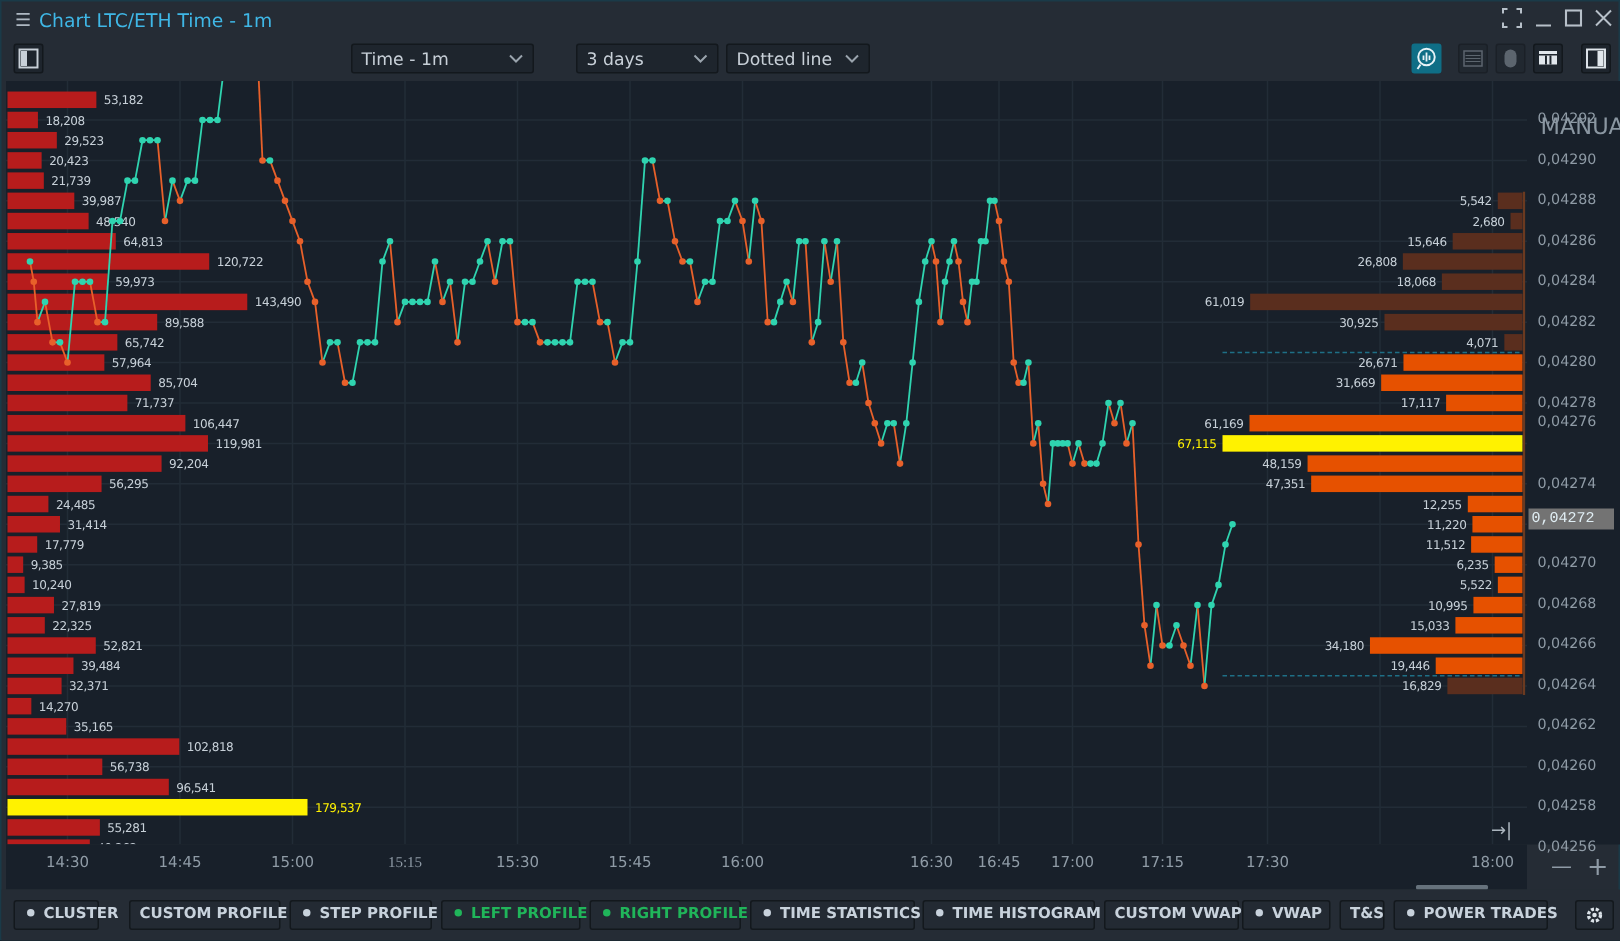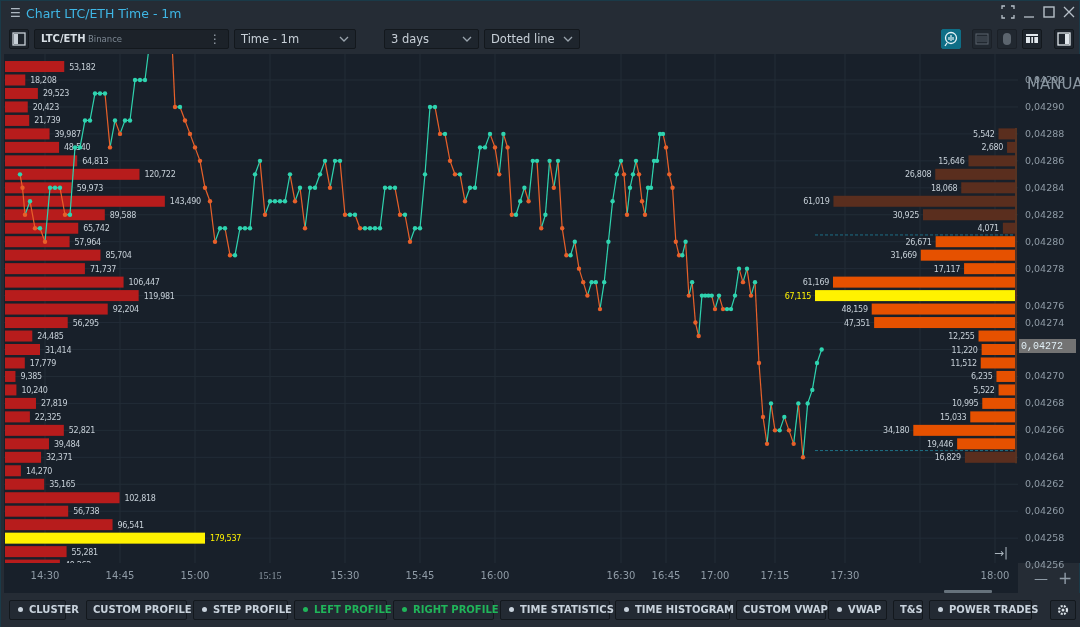--- a/index.html
+++ b/index.html
@@ -63,25 +63,20 @@
         </svg>
     </span>
   </div>
 
   <div class="toolbar">
     <div class="tb-btn" style="left:8px;width:20px">
       <svg width="18" height="18" viewBox="0 0 18 18">
           <rect x="3" y="3" width="12" height="12" fill="none" stroke="#c8d0d8" stroke-width="1.3"></rect>
           <rect x="4" y="4" width="4" height="10" fill="#c8d0d8"></rect>
         </svg>
-    </div>
-    <div class="sym">
-      <span class="name">LTC/ETH</span>
-      <span class="ex">Binance</span>
-      <span class="dots">⋮</span>
     </div>
     <div class="dd" style="left:233px;width:122px">
       <span class="lbl">Time - 1m</span>
       <svg class="chev" viewBox="0 0 10 18">
           <path d="M1 7l4 4 4-4" stroke="#9aa4ad" stroke-width="1.3" fill="none"></path>
         </svg>
     </div>
     <div class="dd" style="left:383px;width:95px">
       <span class="lbl">3 days</span>
       <svg class="chev" viewBox="0 0 10 18">
@@ -657,21 +652,21 @@
     <span class="manual">MANUAL</span>
     <div id="ytick-host">
         <span class="tick" style="top: 20px;">0,04292</span>
         <span class="tick" style="top: 46.95px;">0,04290</span>
         <span class="tick" style="top: 73.9px;">0,04288</span>
         <span class="tick" style="top: 100.85px;">0,04286</span>
         <span class="tick" style="top: 127.8px;">0,04284</span>
         <span class="tick" style="top: 154.75px;">0,04282</span>
         <span class="tick" style="top: 181.7px;">0,04280</span>
         <span class="tick" style="top: 208.65px;">0,04278</span>
-        <span class="tick" style="top: 246px;">0,04276</span>
+        <span class="tick" style="top: 222px;">0,04276</span>
         <span class="tick" style="top: 262.55px;">0,04274</span>
         <span class="tick" style="top: 316.45px;">0,04270</span>
         <span class="tick" style="top: 343.4px;">0,04268</span>
         <span class="tick" style="top: 370.35px;">0,04266</span>
         <span class="tick" style="top: 397.3px;">0,04264</span>
         <span class="tick" style="top: 424.25px;">0,04262</span>
         <span class="tick" style="top: 451.2px;">0,04260</span>
         <span class="tick" style="top: 478.15px;">0,04258</span>
         <span class="tick" style="top: 505.1px;">0,04256</span>
       </div>

